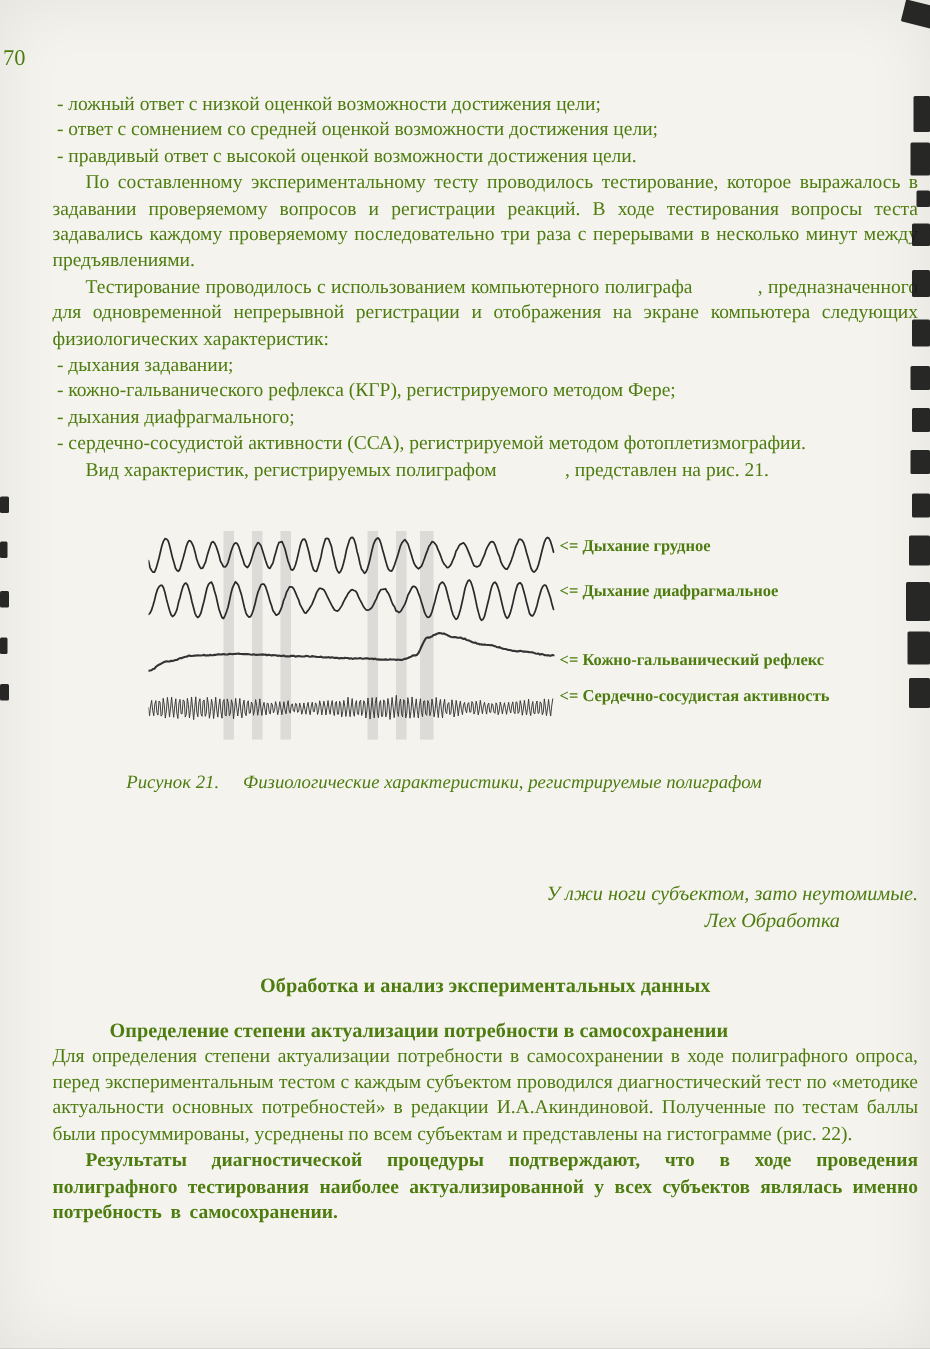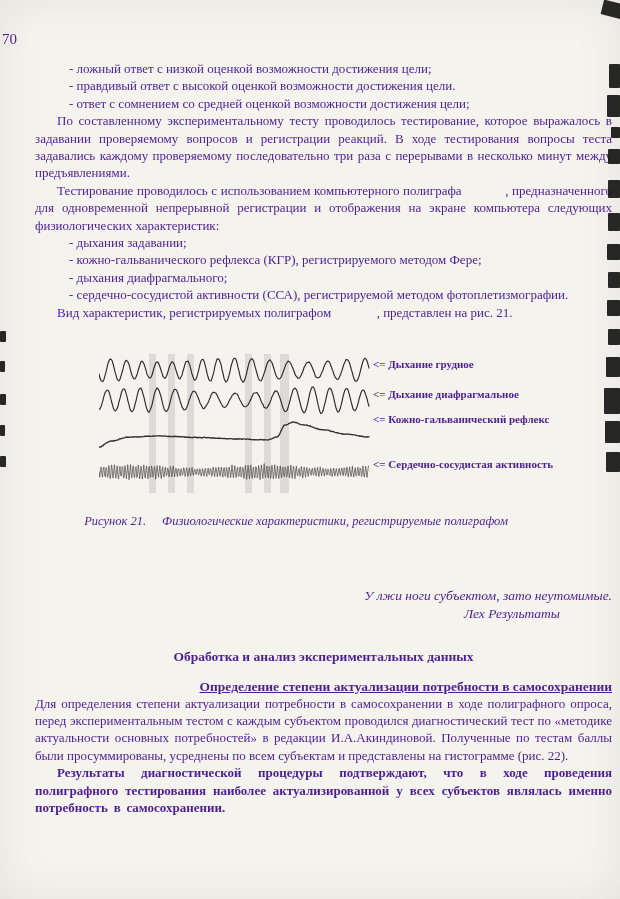--- a/index.html
+++ b/index.html
@@ -1,62 +1,62 @@
 <!DOCTYPE html>
 <html><head>
 <meta charset="utf-8">
 <style>
   * { margin:0; padding:0; box-sizing:border-box; }
   html,body { width:620px; height:899px; }
   body { font-family:"Liberation Serif", serif; background:#9a9a96; }
   .page {
     position:relative; width:620px; height:899px;
-    background:#f4f3ee; color:#4c1d95; overflow:hidden;
+    background:#f4f3ee; color:#4d7c0f; overflow:hidden;
     box-shadow: inset 0 0 45px rgba(0,0,0,0.07);
   }
   .page-number { position:absolute; left:2px; top:31px; font-size:15px; }
   .content {
     position:absolute; left:35px; top:60px; width:577px;
     font-size:13px; line-height:17.4px; text-align:justify;
   }
-  .list-item { text-align:left; padding-left:3px; white-space:nowrap; overflow:hidden;margin-left:31px; }
+  .list-item { text-align:left; padding-left:3px; white-space:nowrap; overflow:hidden; }
   .para { text-align:justify; }
   .indent { text-indent:22px; }
   .wide { word-spacing:2.5px;font-weight:bold; }
 
   .figure { position:relative; margin-top:30px; margin-left:64px; height:145px; text-align:left; }
   .fig-labels { position:absolute; left:274px; top:0; width:240px; }
   .fig-label { position:absolute; left:0; font-size:11px; font-weight:bold; line-height:13px; white-space:nowrap; }
   svg polyline { fill:none; stroke-linejoin:round; stroke-linecap:round; }
 
   .caption { margin-top:17px; padding-right:55px; text-align:center; font-size:12.5px; font-style:italic; }
   .cap-label { font-weight:normal; }
   .cap-text { margin-left:16px; }
 
   .epigraph { margin-top:56px; text-align:right; font-style:italic; font-size:13.5px; line-height:18.5px; }
   .epigraph .author { padding-right:52px; }
 
   .heading { margin-top:24px; font-size:13.5px; font-weight:bold; text-align:center; line-height:17px; }
-  .subheading { margin-top:13px; font-size:13.5px; font-weight:bold; text-decoration:underline; text-align:right; line-height:17px; }
+  .subheading { margin-top:13px; font-size:13.5px; font-weight:bold; text-align:left; line-height:17px;margin-left:38px; }
 
   .art { position:absolute; background:#161616; border-radius:1px; opacity:.92; }
 </style>
 </head>
 <body>
 
 <div class="page">
 
   <div class="page-number">70</div>
 
   <div class="content">
 
     <div>
       <div class="list-item">- ложный ответ с низкой оценкой возможности достижения цели;</div>
+      <div class="list-item">- ответ с сомнением со средней оценкой возможности достижения цели;</div>
       <div class="list-item">- правдивый ответ с высокой оценкой возможности достижения цели.</div>
-      <div class="list-item">- ответ с сомнением со средней оценкой возможности достижения цели;</div>
     </div>
 
     <p class="para indent">По составленному экспериментальному тесту проводилось тестирование, которое выражалось в задавании проверяемому вопросов и регистрации реакций. В ходе тестирования вопросы теста задавались каждому проверяемому последовательно три раза с перерывами в несколько минут между предъявлениями.</p>
     <p class="para indent">Тестирование проводилось с использованием компьютерного полиграфа&nbsp;&nbsp;&nbsp;&nbsp;&nbsp;&nbsp;&nbsp;&nbsp;&nbsp;&nbsp;&nbsp;&nbsp;, предназначенного для одновременной непрерывной регистрации и отображения на экране компьютера следующих физиологических характеристик:</p>
 
     <div>
       <div class="list-item">- дыхания задавании;</div>
       <div class="list-item">- кожно-гальванического рефлекса (КГР), регистрируемого методом Фере;</div>
       <div class="list-item">- дыхания диафрагмального;</div>
       <div class="list-item">- сердечно-сосудистой активности (ССА), регистрируемой методом фотоплетизмографии.</div>
@@ -73,32 +73,32 @@
           <rect x="165" y="3" width="7" height="139" fill="rgba(90,90,90,0.15)"></rect>
           <rect x="181" y="3" width="9" height="139" fill="rgba(90,90,90,0.15)"></rect>
           <polyline points="0.00,22.77 1.00,27.37 2.00,29.32 3.00,30.36 4.00,30.39 5.00,28.15 6.00,24.65 7.00,20.97 8.00,16.67 9.00,12.55 10.00,9.74 11.00,8.13 12.00,8.34 13.00,9.39 14.00,12.50 15.00,16.70 16.00,20.89 17.00,24.14 18.00,27.79 19.00,29.27 20.00,29.85 21.00,28.28 22.00,24.81 23.00,21.51 24.00,17.90 25.00,13.93 26.00,11.03 27.00,9.40 28.00,9.71 29.00,11.19 30.00,13.42 31.00,16.95 32.00,21.27 33.00,24.22 34.00,26.58 35.00,27.95 36.00,27.81 37.00,25.98 38.00,23.79 39.00,19.91 40.00,16.49 41.00,13.55 42.00,10.65 43.00,10.11 44.00,11.08 45.00,13.03 46.00,15.92 47.00,19.13 48.00,23.17 49.00,24.97 50.00,26.83 51.00,27.00 52.00,26.13 53.00,24.03 54.00,20.50 55.00,16.79 56.00,14.01 57.00,11.72 58.00,10.86 59.00,11.35 60.00,12.99 61.00,15.92 62.00,19.27 63.00,22.14 64.00,25.47 65.00,26.63 66.00,27.32 67.00,26.00 68.00,23.71 69.00,20.49 70.00,17.11 71.00,14.22 72.00,12.25 73.00,10.71 74.00,11.45 75.00,12.77 76.00,15.95 77.00,19.13 78.00,22.52 79.00,25.40 80.00,27.52 81.00,27.91 82.00,25.98 83.00,24.23 84.00,20.14 85.00,16.79 86.00,13.18 87.00,10.63 88.00,10.41 89.00,10.04 90.00,12.35 91.00,14.96 92.00,19.04 93.00,23.01 94.00,25.77 95.00,28.62 96.00,29.13 97.00,28.04 98.00,25.46 99.00,21.86 100.00,17.61 101.00,13.24 102.00,9.95 103.00,8.53 104.00,8.37 105.00,9.98 106.00,13.69 107.00,17.34 108.00,22.16 109.00,25.80 110.00,28.84 111.00,29.73 112.00,29.96 113.00,27.22 114.00,23.90 115.00,20.14 116.00,14.92 117.00,11.39 118.00,8.14 119.00,7.88 120.00,8.18 121.00,10.73 122.00,13.42 123.00,18.69 124.00,22.49 125.00,27.23 126.00,29.65 127.00,31.03 128.00,30.14 129.00,27.96 130.00,24.47 131.00,20.51 132.00,15.48 133.00,12.12 134.00,9.00 135.00,7.40 136.00,7.24 137.00,8.46 138.00,11.62 139.00,16.45 140.00,20.07 141.00,24.81 142.00,28.41 143.00,29.72 144.00,31.22 145.00,30.27 146.00,28.05 147.00,24.56 148.00,20.30 149.00,15.78 150.00,11.90 151.00,9.58 152.00,8.20 153.00,7.61 154.00,8.76 155.00,11.46 156.00,15.36 157.00,18.89 158.00,22.51 159.00,26.09 160.00,28.63 161.00,29.48 162.00,29.83 163.00,28.23 164.00,25.63 165.00,22.60 166.00,19.75 167.00,16.27 168.00,12.85 169.00,10.82 170.00,9.62 171.00,8.78 172.00,10.23 173.00,11.71 174.00,14.79 175.00,17.98 176.00,21.39 177.00,24.46 178.00,26.28 179.00,27.43 180.00,28.16 181.00,27.35 182.00,26.39 183.00,24.04 184.00,21.38 185.00,18.43 186.00,15.89 187.00,13.12 188.00,11.77 189.00,10.12 190.00,10.35 191.00,11.44 192.00,12.73 193.00,15.47 194.00,17.61 195.00,20.22 196.00,23.13 197.00,24.95 198.00,26.01 199.00,27.35 200.00,27.21 201.00,26.32 202.00,24.63 203.00,22.19 204.00,19.97 205.00,16.49 206.00,14.90 207.00,12.85 208.00,11.72 209.00,11.39 210.00,10.85 211.00,12.04 212.00,13.75 213.00,16.04 214.00,18.56 215.00,21.04 216.00,23.95 217.00,26.14 218.00,26.57 219.00,26.90 220.00,26.52 221.00,25.74 222.00,23.36 223.00,21.13 224.00,18.96 225.00,15.70 226.00,13.55 227.00,11.80 228.00,10.32 229.00,10.11 230.00,10.45 231.00,12.17 232.00,15.02 233.00,17.96 234.00,20.12 235.00,23.77 236.00,25.83 237.00,27.24 238.00,28.23 239.00,28.51 240.00,26.95 241.00,24.80 242.00,22.22 243.00,19.38 244.00,15.99 245.00,12.90 246.00,11.00 247.00,8.58 248.00,8.51 249.00,9.17 250.00,10.72 251.00,13.51 252.00,17.32 253.00,20.65 254.00,24.26 255.00,27.84 256.00,29.65 257.00,30.40 258.00,29.54 259.00,28.16 260.00,25.39 261.00,21.61 262.00,17.51 263.00,13.62 264.00,10.20 265.00,8.09 266.00,7.32 267.00,7.89 268.00,9.93 269.00,13.21 270.00,17.06" stroke="#2a2a2a" stroke-width="1.15" fill="none"></polyline>
           <polyline points="0.00,58.58 1.00,57.74 2.00,55.75 3.00,52.63 4.00,49.17 5.00,44.99 6.00,41.91 7.00,40.19 8.00,39.30 9.00,39.21 10.00,40.84 11.00,44.15 12.00,48.45 13.00,52.24 14.00,55.86 15.00,58.76 16.00,59.99 17.00,59.28 18.00,57.67 19.00,55.28 20.00,50.73 21.00,47.34 22.00,43.28 23.00,39.98 24.00,38.21 25.00,37.74 26.00,38.98 27.00,42.17 28.00,45.69 29.00,50.33 30.00,53.96 31.00,57.89 32.00,59.94 33.00,60.66 34.00,59.55 35.00,57.50 36.00,53.50 37.00,49.84 38.00,45.37 39.00,41.02 40.00,38.59 41.00,37.48 42.00,37.06 43.00,39.19 44.00,43.06 45.00,46.27 46.00,50.83 47.00,55.22 48.00,58.10 49.00,60.72 50.00,61.32 51.00,59.39 52.00,56.80 53.00,53.85 54.00,49.36 55.00,44.59 56.00,40.86 57.00,38.73 58.00,36.85 59.00,37.88 60.00,39.36 61.00,42.45 62.00,45.59 63.00,49.89 64.00,54.20 65.00,57.70 66.00,59.49 67.00,60.41 68.00,60.09 69.00,58.19 70.00,55.34 71.00,51.63 72.00,47.31 73.00,43.64 74.00,41.23 75.00,38.83 76.00,38.37 77.00,38.47 78.00,40.05 79.00,43.02 80.00,46.24 81.00,49.91 82.00,52.69 83.00,56.21 84.00,57.40 85.00,59.07 86.00,58.72 87.00,57.97 88.00,55.80 89.00,53.23 90.00,49.46 91.00,47.17 92.00,43.96 93.00,42.07 94.00,40.25 95.00,40.21 96.00,40.59 97.00,41.86 98.00,44.10 99.00,46.59 100.00,48.69 101.00,51.92 102.00,53.74 103.00,55.54 104.00,57.48 105.00,57.80 106.00,56.40 107.00,55.17 108.00,53.51 109.00,51.91 110.00,49.38 111.00,47.06 112.00,44.24 113.00,42.48 114.00,41.24 115.00,41.31 116.00,41.74 117.00,42.33 118.00,44.09 119.00,46.23 120.00,48.18 121.00,50.23 122.00,52.26 123.00,53.99 124.00,55.70 125.00,56.11 126.00,56.37 127.00,55.58 128.00,54.09 129.00,52.57 130.00,50.25 131.00,48.37 132.00,46.69 133.00,44.71 134.00,43.54 135.00,42.45 136.00,42.11 137.00,42.69 138.00,43.04 139.00,44.41 140.00,46.92 141.00,48.91 142.00,50.78 143.00,52.83 144.00,54.28 145.00,55.53 146.00,55.71 147.00,55.58 148.00,54.88 149.00,53.87 150.00,52.10 151.00,49.88 152.00,48.11 153.00,45.45 154.00,43.50 155.00,42.00 156.00,41.97 157.00,41.81 158.00,41.50 159.00,43.40 160.00,44.70 161.00,46.96 162.00,49.86 163.00,52.15 164.00,53.54 165.00,56.26 166.00,56.58 167.00,57.38 168.00,56.74 169.00,55.13 170.00,53.38 171.00,51.57 172.00,48.89 173.00,45.68 174.00,43.84 175.00,41.85 176.00,40.14 177.00,39.93 178.00,40.34 179.00,41.77 180.00,44.63 181.00,47.09 182.00,50.43 183.00,53.73 184.00,57.12 185.00,59.33 186.00,60.52 187.00,60.47 188.00,59.45 189.00,56.81 190.00,53.15 191.00,49.78 192.00,45.47 193.00,42.40 194.00,38.82 195.00,37.71 196.00,37.05 197.00,38.13 198.00,40.03 199.00,43.70 200.00,47.78 201.00,51.28 202.00,55.50 203.00,58.72 204.00,60.64 205.00,61.83 206.00,61.15 207.00,58.57 208.00,55.21 209.00,50.86 210.00,46.21 211.00,41.35 212.00,38.35 213.00,36.22 214.00,35.73 215.00,37.16 216.00,40.19 217.00,43.98 218.00,48.56 219.00,53.46 220.00,57.42 221.00,60.98 222.00,62.60 223.00,61.90 224.00,59.88 225.00,55.91 226.00,51.82 227.00,47.80 228.00,43.23 229.00,39.57 230.00,37.71 231.00,37.11 232.00,38.24 233.00,40.75 234.00,44.06 235.00,48.47 236.00,52.76 237.00,56.76 238.00,59.73 239.00,61.15 240.00,60.43 241.00,58.10 242.00,54.70 243.00,50.59 244.00,45.94 245.00,42.01 246.00,38.91 247.00,37.74 248.00,37.64 249.00,38.96 250.00,42.46 251.00,46.10 252.00,50.38 253.00,54.00 254.00,57.91 255.00,59.25 256.00,59.68 257.00,58.34 258.00,55.91 259.00,52.65 260.00,48.44 261.00,44.97 262.00,41.71 263.00,39.74 264.00,39.00 265.00,39.39 266.00,41.79 267.00,44.65 268.00,47.71 269.00,51.90 270.00,55.25" stroke="#2a2a2a" stroke-width="1.15" fill="none"></polyline>
           <polyline points="0.00,96.23 1.00,95.95 2.00,95.88 3.00,95.00 4.00,94.80 5.00,93.50 6.00,92.76 7.00,92.11 8.00,91.71 9.00,91.12 10.00,90.54 11.00,90.13 12.00,89.84 13.00,89.99 14.00,90.05 15.00,89.54 16.00,89.72 17.00,89.40 18.00,89.05 19.00,88.95 20.00,88.23 21.00,87.72 22.00,87.79 23.00,87.32 24.00,87.07 25.00,86.83 26.00,86.58 27.00,86.00 28.00,86.24 29.00,86.32 30.00,86.21 31.00,86.11 32.00,86.03 33.00,85.81 34.00,86.03 35.00,85.97 36.00,85.87 37.00,85.59 38.00,86.05 39.00,85.89 40.00,86.04 41.00,85.59 42.00,85.80 43.00,85.87 44.00,85.59 45.00,85.57 46.00,85.27 47.00,85.24 48.00,85.31 49.00,85.26 50.00,84.98 51.00,85.25 52.00,85.33 53.00,85.33 54.00,84.85 55.00,84.95 56.00,85.11 57.00,84.98 58.00,84.90 59.00,84.88 60.00,84.74 61.00,84.92 62.00,84.97 63.00,85.10 64.00,85.04 65.00,85.08 66.00,85.04 67.00,85.18 68.00,85.38 69.00,85.45 70.00,85.20 71.00,85.46 72.00,85.60 73.00,85.45 74.00,85.35 75.00,85.54 76.00,85.25 77.00,85.45 78.00,85.35 79.00,85.90 80.00,85.52 81.00,85.65 82.00,85.97 83.00,85.76 84.00,85.85 85.00,85.82 86.00,86.25 87.00,86.03 88.00,86.27 89.00,86.39 90.00,85.99 91.00,86.52 92.00,86.60 93.00,86.55 94.00,86.69 95.00,86.19 96.00,86.27 97.00,86.20 98.00,86.78 99.00,86.48 100.00,86.37 101.00,86.52 102.00,86.71 103.00,86.65 104.00,86.71 105.00,86.26 106.00,86.35 107.00,86.68 108.00,86.79 109.00,86.43 110.00,86.59 111.00,86.71 112.00,86.97 113.00,86.96 114.00,86.99 115.00,86.76 116.00,87.28 117.00,87.37 118.00,87.20 119.00,87.32 120.00,87.05 121.00,87.54 122.00,87.16 123.00,87.33 124.00,87.60 125.00,87.49 126.00,87.57 127.00,87.93 128.00,87.66 129.00,87.77 130.00,87.88 131.00,87.58 132.00,87.66 133.00,87.70 134.00,88.12 135.00,87.84 136.00,88.26 137.00,88.00 138.00,87.77 139.00,87.98 140.00,88.00 141.00,87.71 142.00,88.04 143.00,88.22 144.00,88.01 145.00,87.90 146.00,87.85 147.00,88.23 148.00,88.15 149.00,88.01 150.00,88.48 151.00,88.05 152.00,88.64 153.00,88.58 154.00,88.73 155.00,88.66 156.00,88.72 157.00,88.87 158.00,88.58 159.00,88.87 160.00,88.79 161.00,88.55 162.00,88.66 163.00,88.68 164.00,88.69 165.00,88.98 166.00,88.76 167.00,88.83 168.00,88.92 169.00,89.02 170.00,88.56 171.00,88.23 172.00,88.09 173.00,87.65 174.00,87.14 175.00,86.84 176.00,86.09 177.00,85.94 178.00,86.03 179.00,85.49 180.00,84.30 181.00,82.24 182.00,80.03 183.00,77.93 184.00,75.97 185.00,74.40 186.00,73.92 187.00,74.17 188.00,73.70 189.00,73.34 190.00,72.34 191.00,72.20 192.00,71.69 193.00,71.24 194.00,71.04 195.00,71.15 196.00,71.47 197.00,71.33 198.00,71.87 199.00,72.25 200.00,72.88 201.00,73.27 202.00,73.60 203.00,73.83 204.00,73.64 205.00,73.88 206.00,74.19 207.00,74.16 208.00,73.99 209.00,74.51 210.00,74.99 211.00,74.74 212.00,75.64 213.00,75.83 214.00,76.14 215.00,76.72 216.00,77.14 217.00,77.52 218.00,77.37 219.00,78.12 220.00,78.19 221.00,78.64 222.00,78.48 223.00,78.82 224.00,78.72 225.00,78.88 226.00,78.95 227.00,78.99 228.00,79.15 229.00,79.09 230.00,79.52 231.00,79.77 232.00,80.27 233.00,80.57 234.00,80.42 235.00,80.97 236.00,81.36 237.00,81.70 238.00,81.69 239.00,81.95 240.00,82.36 241.00,82.34 242.00,82.65 243.00,83.00 244.00,82.79 245.00,83.28 246.00,83.24 247.00,83.08 248.00,82.90 249.00,83.14 250.00,83.41 251.00,83.28 252.00,83.51 253.00,83.58 254.00,83.80 255.00,83.85 256.00,83.92 257.00,84.24 258.00,84.67 259.00,84.87 260.00,84.68 261.00,85.40 262.00,85.06 263.00,85.22 264.00,85.73 265.00,85.82 266.00,85.92 267.00,85.94 268.00,86.22 269.00,85.72 270.00,85.85" stroke="#333333" stroke-width="1.4" fill="none"></polyline>
           <polyline points="0.00,120.79 0.70,126.15 1.40,119.66 2.10,115.93 2.80,122.66 3.50,126.20 4.20,118.43 4.90,116.11 5.60,124.04 6.30,125.73 7.00,116.35 7.70,117.18 8.40,126.41 9.10,125.46 9.80,114.55 10.50,118.92 11.20,127.70 11.90,122.99 12.60,113.95 13.30,119.14 14.00,127.04 14.70,121.07 15.40,113.73 16.10,121.43 16.80,127.19 17.50,119.63 18.20,114.85 18.90,124.41 19.60,127.98 20.30,117.82 21.00,115.25 21.70,124.74 22.40,124.91 23.10,115.65 23.80,116.21 24.50,127.06 25.20,125.18 25.90,114.61 26.60,118.68 27.30,127.56 28.00,122.20 28.70,113.66 29.40,121.04 30.10,128.74 30.80,120.68 31.50,113.58 32.20,123.81 32.90,126.84 33.60,117.38 34.30,114.82 35.00,124.91 35.70,126.51 36.40,116.48 37.10,115.61 37.80,126.55 38.50,124.71 39.20,113.94 39.90,118.25 40.60,127.82 41.30,123.45 42.00,115.16 42.70,119.24 43.40,128.06 44.10,121.14 44.80,113.81 45.50,122.45 46.20,127.07 46.90,119.25 47.60,114.92 48.30,123.48 49.00,127.83 49.70,116.82 50.40,115.34 51.10,125.75 51.80,126.29 52.50,114.92 53.20,117.49 53.90,126.17 54.60,124.51 55.30,115.54 56.00,118.38 56.70,128.21 57.40,121.68 58.10,114.58 58.80,120.91 59.50,126.34 60.20,120.32 60.90,114.65 61.60,123.25 62.30,127.55 63.00,119.05 63.70,115.77 64.40,124.29 65.10,126.12 65.80,118.15 66.50,116.18 67.20,124.56 67.90,124.25 68.60,117.05 69.30,118.57 70.00,125.82 70.70,122.25 71.40,115.40 72.10,119.19 72.80,125.85 73.50,121.52 74.20,114.91 74.90,120.97 75.60,125.93 76.30,120.13 77.00,117.20 77.70,122.27 78.40,125.62 79.10,117.87 79.80,118.00 80.50,123.74 81.20,125.02 81.90,117.63 82.60,118.85 83.30,124.26 84.00,122.57 84.70,116.68 85.40,119.24 86.10,125.47 86.80,122.53 87.50,116.75 88.20,120.96 88.90,125.49 89.60,121.37 90.30,116.85 91.00,122.35 91.70,124.88 92.40,119.29 93.10,116.13 93.80,122.95 94.50,124.47 95.20,119.00 95.90,118.21 96.60,122.99 97.30,123.51 98.00,117.89 98.70,118.33 99.40,123.95 100.10,123.30 100.80,117.65 101.50,120.45 102.20,125.17 102.90,122.16 103.60,117.63 104.30,121.99 105.00,125.11 105.70,119.80 106.40,117.25 107.10,122.46 107.80,125.48 108.50,119.65 109.20,117.10 109.90,123.44 110.60,123.40 111.30,117.56 112.00,118.69 112.70,125.34 113.40,122.71 114.10,116.20 114.80,119.04 115.50,125.64 116.20,121.50 116.90,116.44 117.60,119.87 118.30,125.65 119.00,120.59 119.70,116.06 120.40,122.06 121.10,125.15 121.80,119.05 122.50,116.09 123.20,123.13 123.90,126.08 124.60,117.72 125.30,116.63 126.00,125.17 126.70,125.11 127.40,116.50 128.10,118.03 128.80,126.92 129.50,123.29 130.20,115.92 130.90,120.00 131.60,126.65 132.30,121.80 133.00,113.86 133.70,121.49 134.40,126.79 135.10,120.40 135.80,114.72 136.50,123.51 137.20,126.49 137.90,118.83 138.60,116.09 139.30,124.95 140.00,125.48 140.70,116.85 141.40,115.82 142.10,125.97 142.80,123.84 143.50,116.14 144.20,117.70 144.90,127.65 145.60,122.76 146.30,114.32 147.00,120.29 147.70,128.40 148.40,121.50 149.10,114.12 149.80,122.50 150.50,127.66 151.20,117.96 151.90,113.93 152.60,124.17 153.30,127.50 154.00,117.75 154.70,116.01 155.40,126.57 156.10,126.52 156.80,115.57 157.50,117.08 158.20,126.93 158.90,124.27 159.60,114.62 160.30,119.03 161.00,128.61 161.70,121.62 162.40,113.96 163.10,120.57 163.80,127.44 164.50,120.16 165.20,112.54 165.90,123.36 166.60,126.63 167.30,117.93 168.00,114.98 168.70,124.82 169.40,127.01 170.10,115.40 170.80,116.12 171.50,127.62 172.20,124.54 172.90,114.10 173.60,118.54 174.30,127.80 175.00,123.23 175.70,113.64 176.40,120.29 177.10,127.26 177.80,120.59 178.50,114.92 179.20,122.66 179.90,127.68 180.60,119.27 181.30,114.83 182.00,124.07 182.70,126.81 183.40,116.54 184.10,116.16 184.80,125.15 185.50,125.85 186.20,115.98 186.90,117.84 187.60,126.17 188.30,123.31 189.00,114.99 189.70,119.63 190.40,126.92 191.10,122.25 191.80,113.97 192.50,121.34 193.20,127.35 193.90,119.48 194.60,115.33 195.30,122.37 196.00,127.59 196.70,118.99 197.40,115.20 198.10,123.50 198.80,124.80 199.50,118.38 200.20,117.39 200.90,125.40 201.60,124.47 202.30,115.53 203.00,119.51 203.70,126.98 204.40,123.31 205.10,115.94 205.80,119.69 206.50,126.26 207.20,120.42 207.90,116.38 208.60,121.90 209.30,125.41 210.00,119.11 210.70,117.27 211.40,122.40 212.10,124.30 212.80,118.43 213.50,117.40 214.20,123.79 214.90,123.67 215.60,116.71 216.30,117.82 217.00,125.06 217.70,123.12 218.40,116.48 219.10,119.14 219.80,125.62 220.50,122.31 221.20,115.87 221.90,120.37 222.60,124.79 223.30,120.02 224.00,117.21 224.70,121.43 225.40,125.09 226.10,119.15 226.80,117.70 227.50,123.80 228.20,123.92 228.90,118.07 229.60,118.88 230.30,123.81 231.00,124.54 231.70,117.55 232.40,119.18 233.10,125.51 233.80,123.00 234.50,117.00 235.20,119.96 235.90,124.90 236.60,120.86 237.30,117.48 238.00,121.34 238.70,125.23 239.40,120.77 240.10,117.19 240.80,122.06 241.50,124.33 242.20,119.12 242.90,116.92 243.60,123.43 244.30,124.79 245.00,116.90 245.70,117.32 246.40,124.61 247.10,123.48 247.80,116.09 248.50,119.16 249.20,125.82 249.90,121.77 250.60,115.92 251.30,121.02 252.00,125.58 252.70,121.33 253.40,115.10 254.10,122.61 254.80,126.04 255.50,119.92 256.20,116.72 256.90,124.49 257.60,124.86 258.30,118.55 259.00,116.35 259.70,124.62 260.40,124.24 261.10,116.87 261.80,117.83 262.50,125.48 263.20,123.74 263.90,114.91 264.60,120.26 265.30,126.01 266.00,121.64 266.70,115.29 267.40,121.58 268.10,126.31 268.80,119.71 269.50,114.95" stroke="#3a3a3a" stroke-width="0.65" fill="none"></polyline>
         </svg>
       <div class="fig-labels">
         <div class="fig-label" style="top:7px">&lt;= Дыхание грудное</div>
         <div class="fig-label" style="top:37px">&lt;= Дыхание диафрагмальное</div>
-        <div class="fig-label" style="top:62px">&lt;= Кожно-гальванический рефлекс</div>
+        <div class="fig-label" style="top:83px">&lt;= Кожно-гальванический рефлекс</div>
         <div class="fig-label" style="top:107px">&lt;= Сердечно-сосудистая активность</div>
       </div>
     </div>
 
     <div class="caption">
       <span class="cap-label">Рисунок 21.</span><span class="cap-text">Физиологические характеристики, регистрируемые полиграфом</span>
     </div>
 
     <div class="epigraph">
       <div class="quote">У лжи ноги субъектом, зато неутомимые.</div>
-      <div class="author">Лех Результаты</div>
+      <div class="author">Лех Обработка</div>
     </div>
 
     <h1 class="heading">Обработка и анализ экспериментальных данных</h1>
     <h2 class="subheading">Определение степени актуализации потребности в самосохранении</h2>
     <p class="para">Для определения степени актуализации потребности в самосохранении в ходе полиграфного опроса, перед экспериментальным тестом с каждым субъектом проводился диагностический тест по «методике актуальности основных потребностей» в редакции И.А.Акиндиновой. Полученные по тестам баллы были просуммированы, усреднены по всем субъектам и представлены на гистограмме (рис. 22).</p>
     <p class="para indent wide">Результаты диагностической процедуры подтверждают, что в ходе проведения полиграфного тестирования наиболее актуализированной у всех субъектов являлась именно потребность в самосохранении.</p>
 
   </div>
 
   <div style="pointer-events:none">

